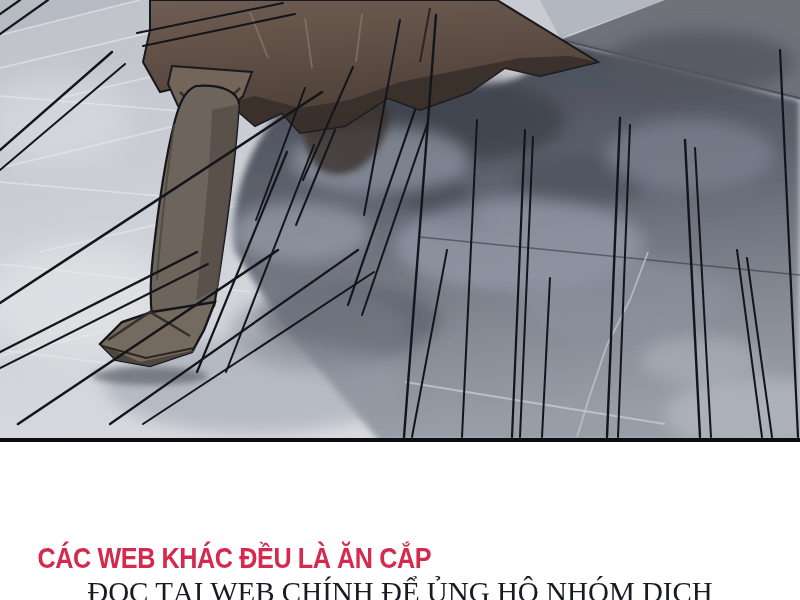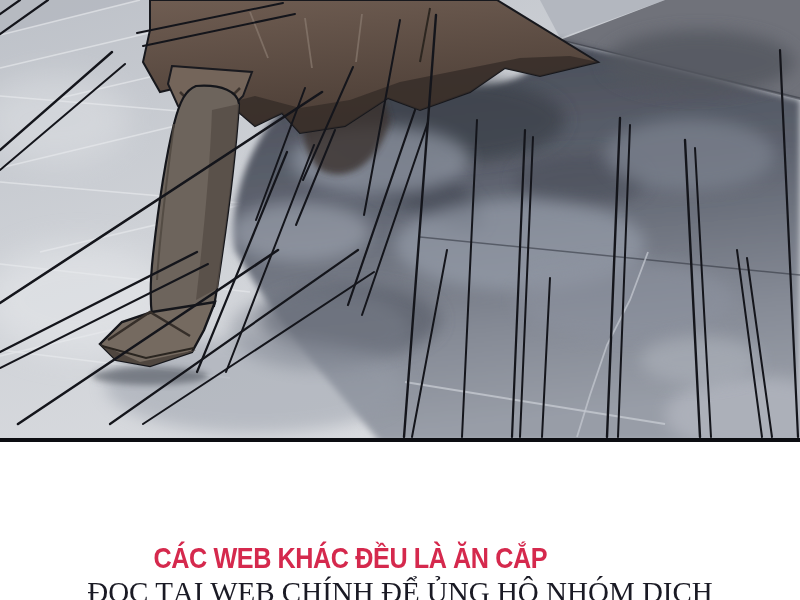--- a/index.html
+++ b/index.html
@@ -13,21 +13,21 @@
   .panel {
     position: absolute; top: 0; left: 0;
     width: 800px; height: 442px;
     overflow: hidden;
   }
   .panel svg { display: block; }
   .caption-red {
     position: absolute;
     top: 541px; left: 0;
     width: 700px;
-    text-align: center;
+    text-align: left;
     color: #d5294d;
     font-family: "Liberation Sans", sans-serif;
     font-weight: 800;
     font-size: 30px;
     line-height: 33px;
     letter-spacing: -0.5px;
     white-space: nowrap;
   }
   .caption-red .squeeze {
     display: inline-block;

